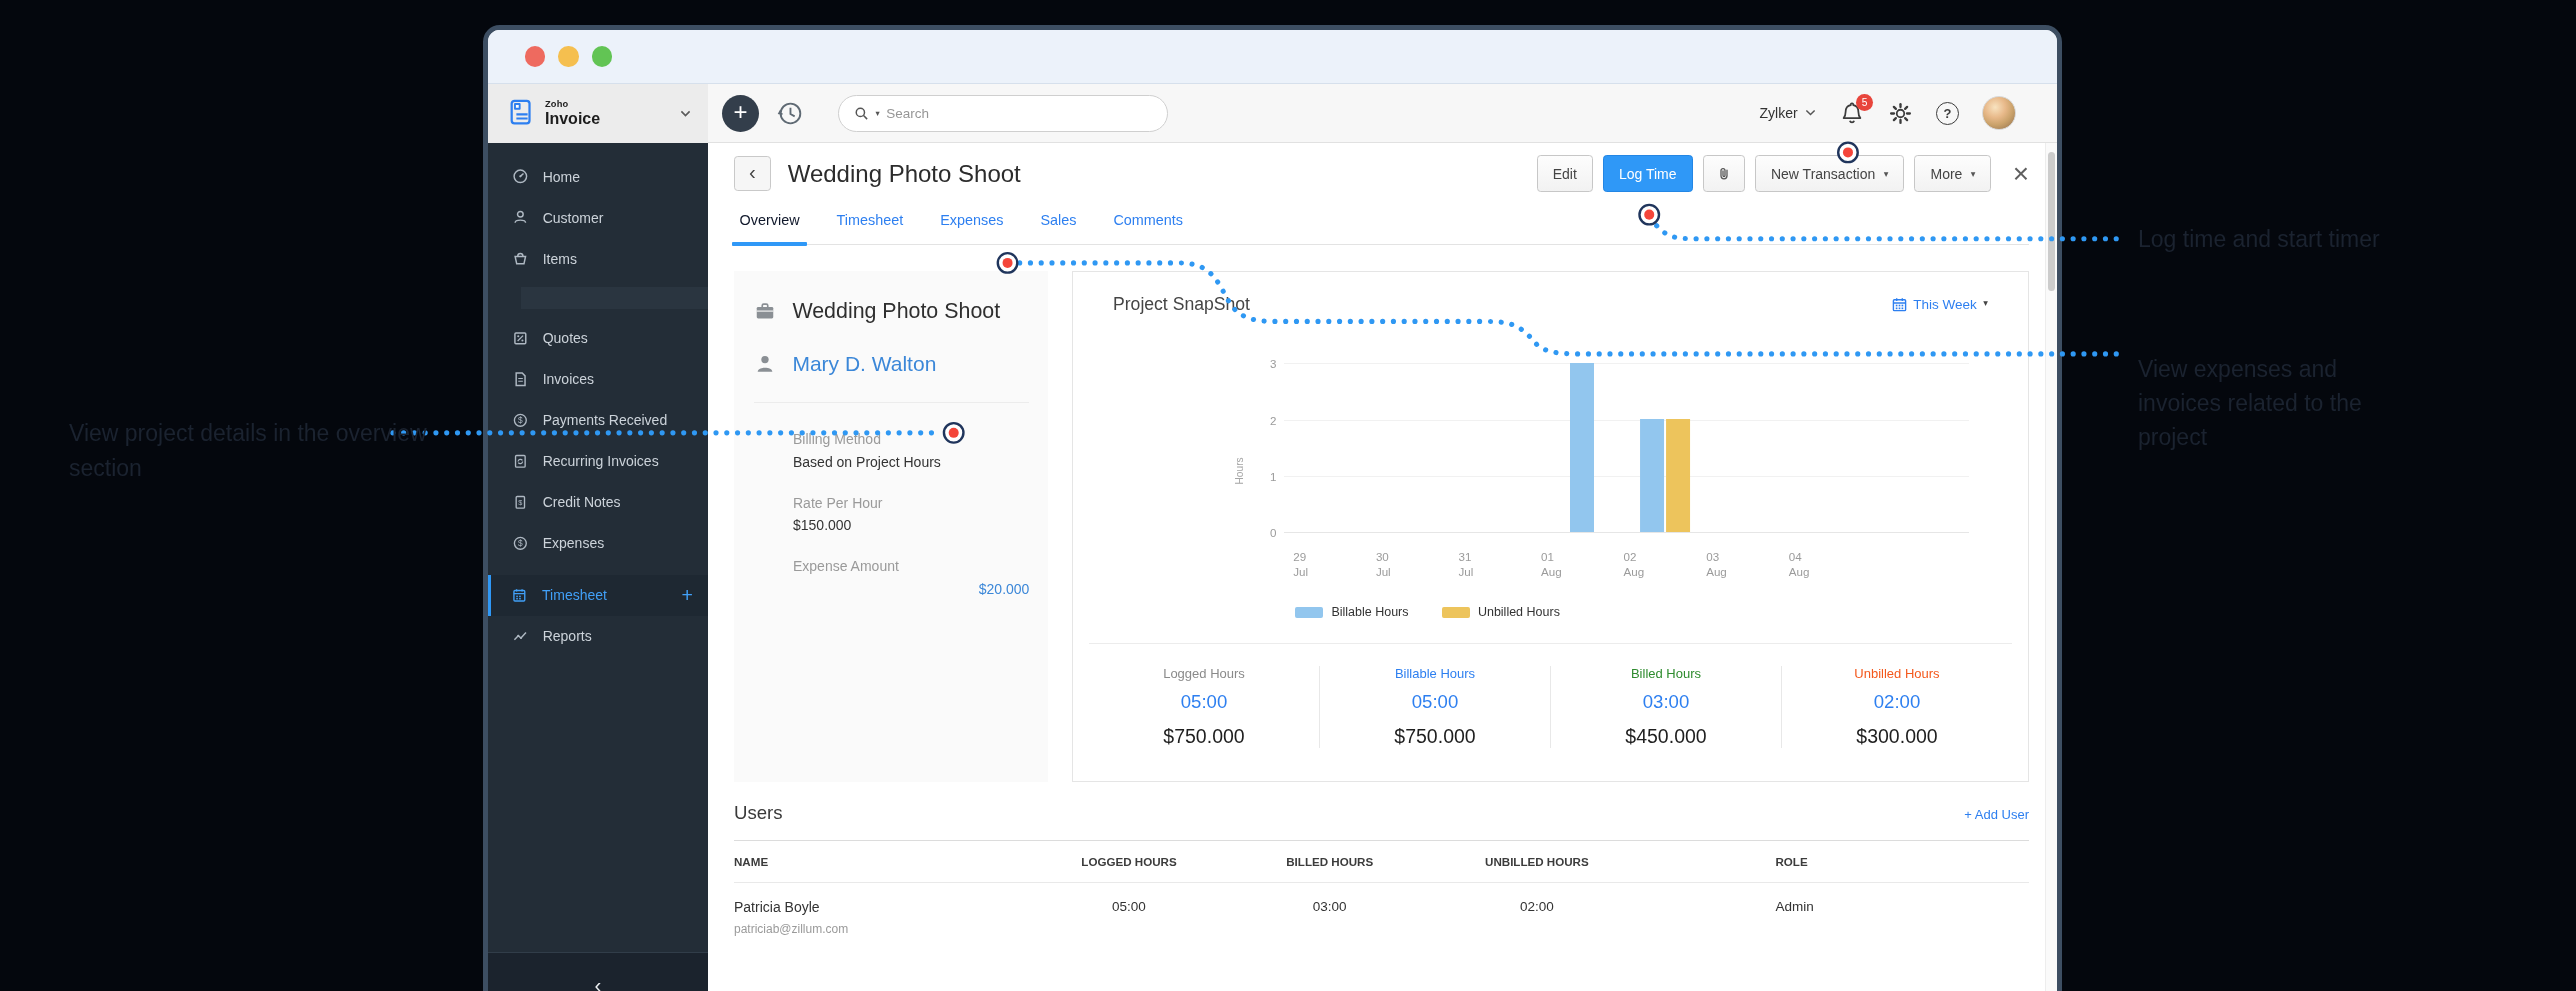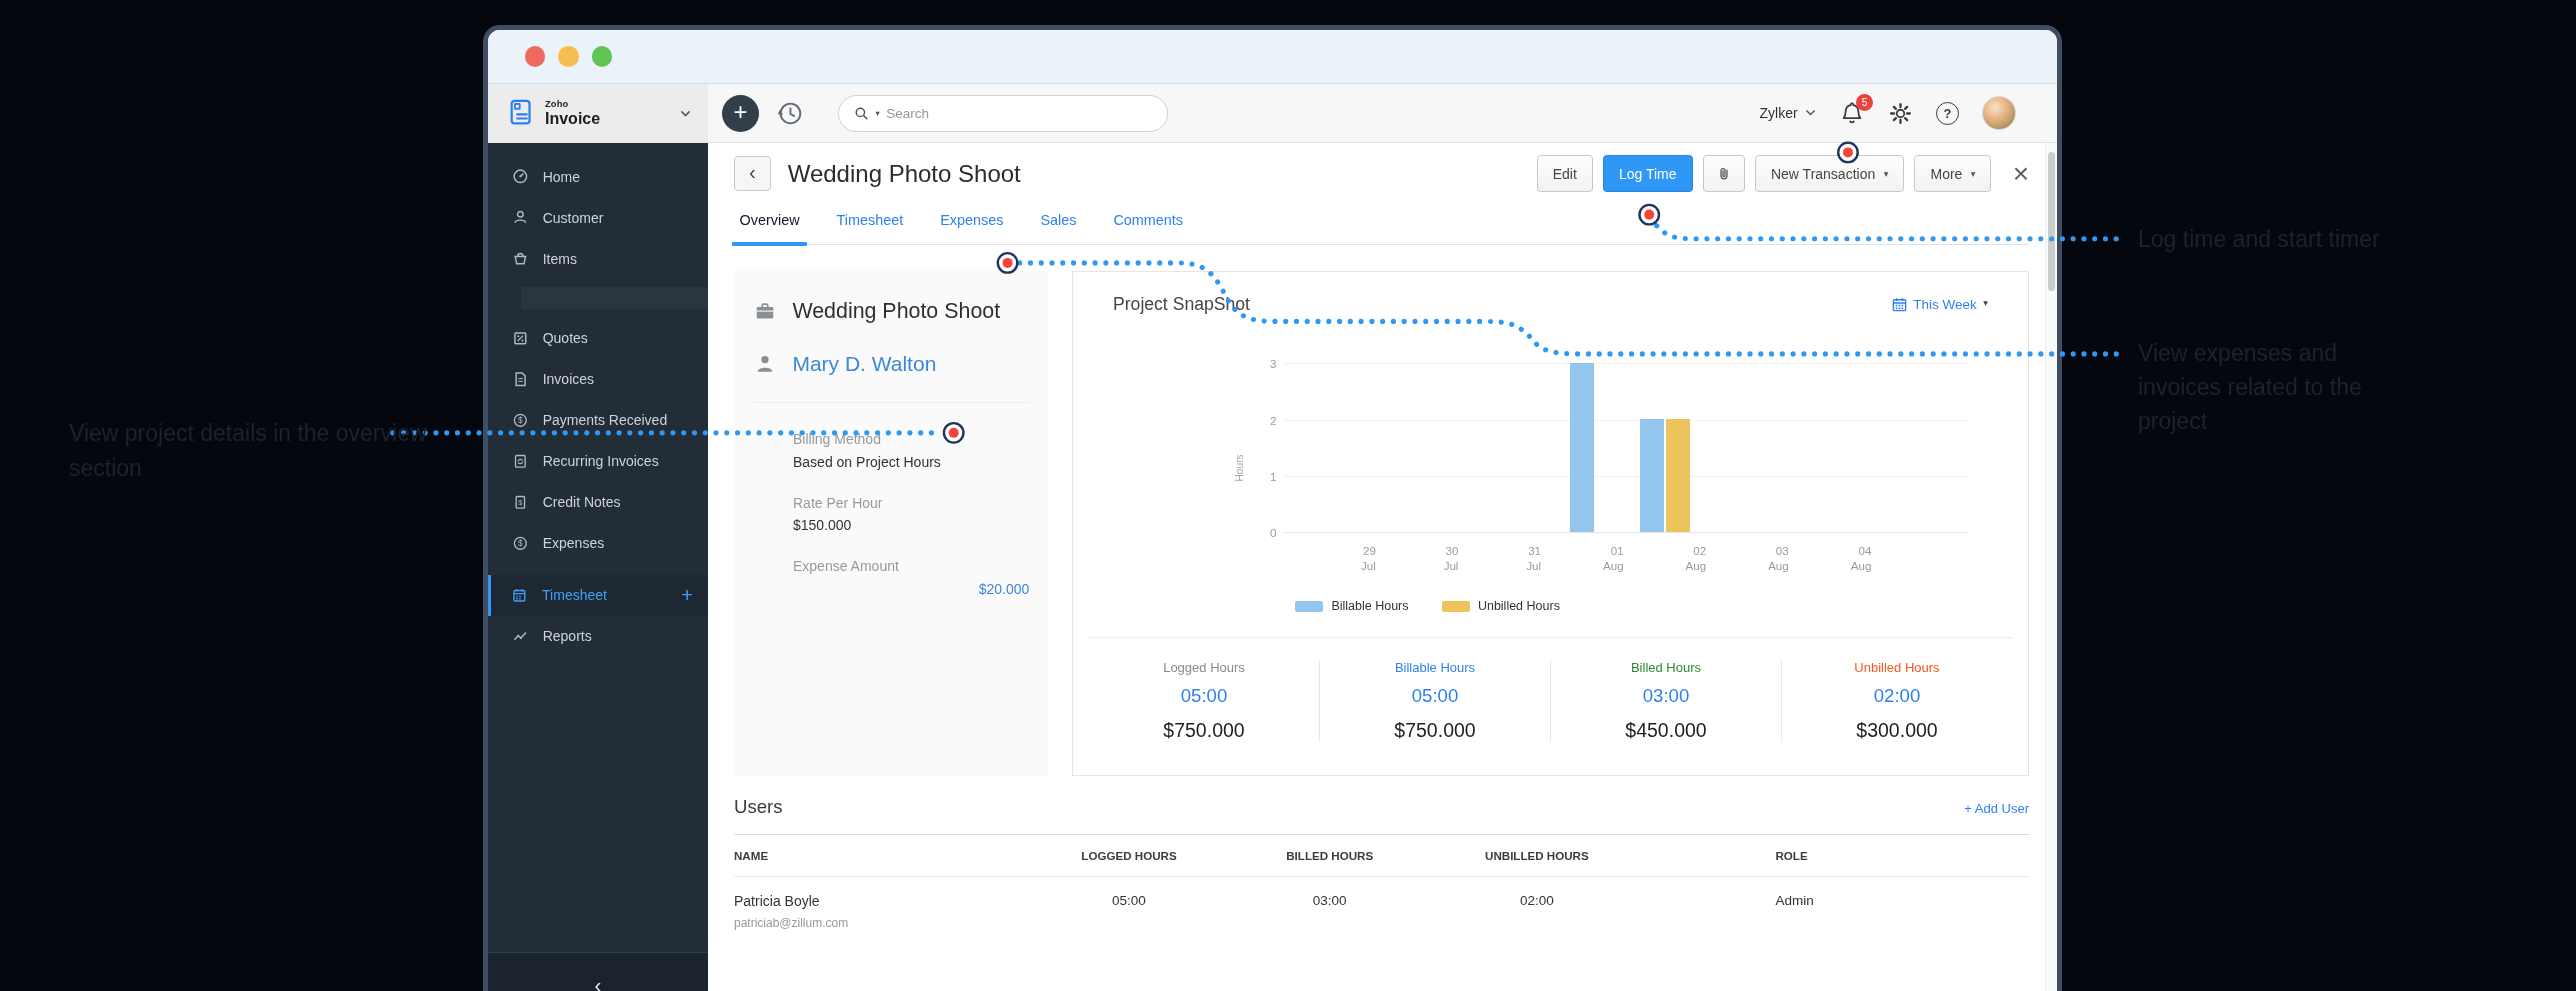--- a/index.html
+++ b/index.html
@@ -129,21 +129,21 @@
   .ytick { position: absolute; left: -28px; width: 20.4px; text-align: right; font-size: 11.6px; color: #9b9b9b;
            transform: translateY(-50%); }
   .ylab { position: absolute; left: -58px; top: 50%; transform: rotate(-90deg) translateX(5.6px);
           transform-origin: center; font-size: 10.2px; color: #a5a5a5; }
   .slots { position: absolute; left: 9.3px; top: 0; bottom: 0; width: 578px; display: flex; }
   .slot { flex: 1; position: relative; }
   .slot .bars { position: absolute; left: 50%; transform: translateX(-50%); bottom: 0;
                 display: flex; align-items: flex-end; gap: 1.9px; }
   .bar { width: 24px; }
   .xlabels { position: relative; left: 9.3px; width: 578px; display: flex; margin-top: 11px; }
-  .xlab { flex: 1; text-align: right; font-size: 11.6px; color: #9b9b9b; line-height: 15px; }
+  .xlab { flex: 1; text-align: left; font-size: 11.6px; color: #9b9b9b; line-height: 15px; margin-top: 6px; }
 
   .legend { display: flex; gap: 33px; margin: 26px 0 0 206px; align-items: center; }
   .legitem { display: flex; align-items: center; gap: 8.4px; font-size: 12.5px; color: #333; }
   .legswatch { width: 28px; height: 11px; border-radius: 1.9px; }
 
   .statsrow { display: flex; border-top: 0.9px solid #ececec; margin-top: 24px; padding: 22px 0 33px; }
   .statcol { flex: 1; text-align: center; }
   .statcol + .statcol { border-left: 0.9px solid #e8e8e8; }
   .statlabel { font-size: 13px; }
   .stathours { font-size: 18.6px; color: #2d7ff0; margin-top: 9.3px; }
@@ -161,21 +161,21 @@
   table.users td { padding: 16px 0 0; vertical-align: top; font-size: 13.5px; color: #333; }
   td.rolecell, th.roleth { padding-left: 135px !important; }
   .uname { font-size: 14px; color: #333; }
   .uemail { font-size: 12px; color: #9a9a9a; margin-top: 6.5px; }
 
   
   .overlay { position: absolute; inset: 0; pointer-events: none; z-index: 50; }
   .note { position: absolute; color: #1b2330; font-size: 23px; }
   .note-left { left: 69px; top: 416px; width: 381px; line-height: 35px; }
   .note-log { left: 2138px; top: 222px; width: 427px; line-height: 35px; }
-  .note-exp { left: 2138px; top: 336px; width: 243px; line-height: 34px; }
+  .note-exp { left: 2138px; top: 352px; width: 243px; line-height: 34px; }
 </style>
 </head>
 <body>
 
 <div id="stage">
 
   <div class="window">
     <div class="titlebar">
       <span class="tl" style="background: rgb(238, 106, 95);"></span>
       <span class="tl" style="background: rgb(245, 191, 79);"></span>

